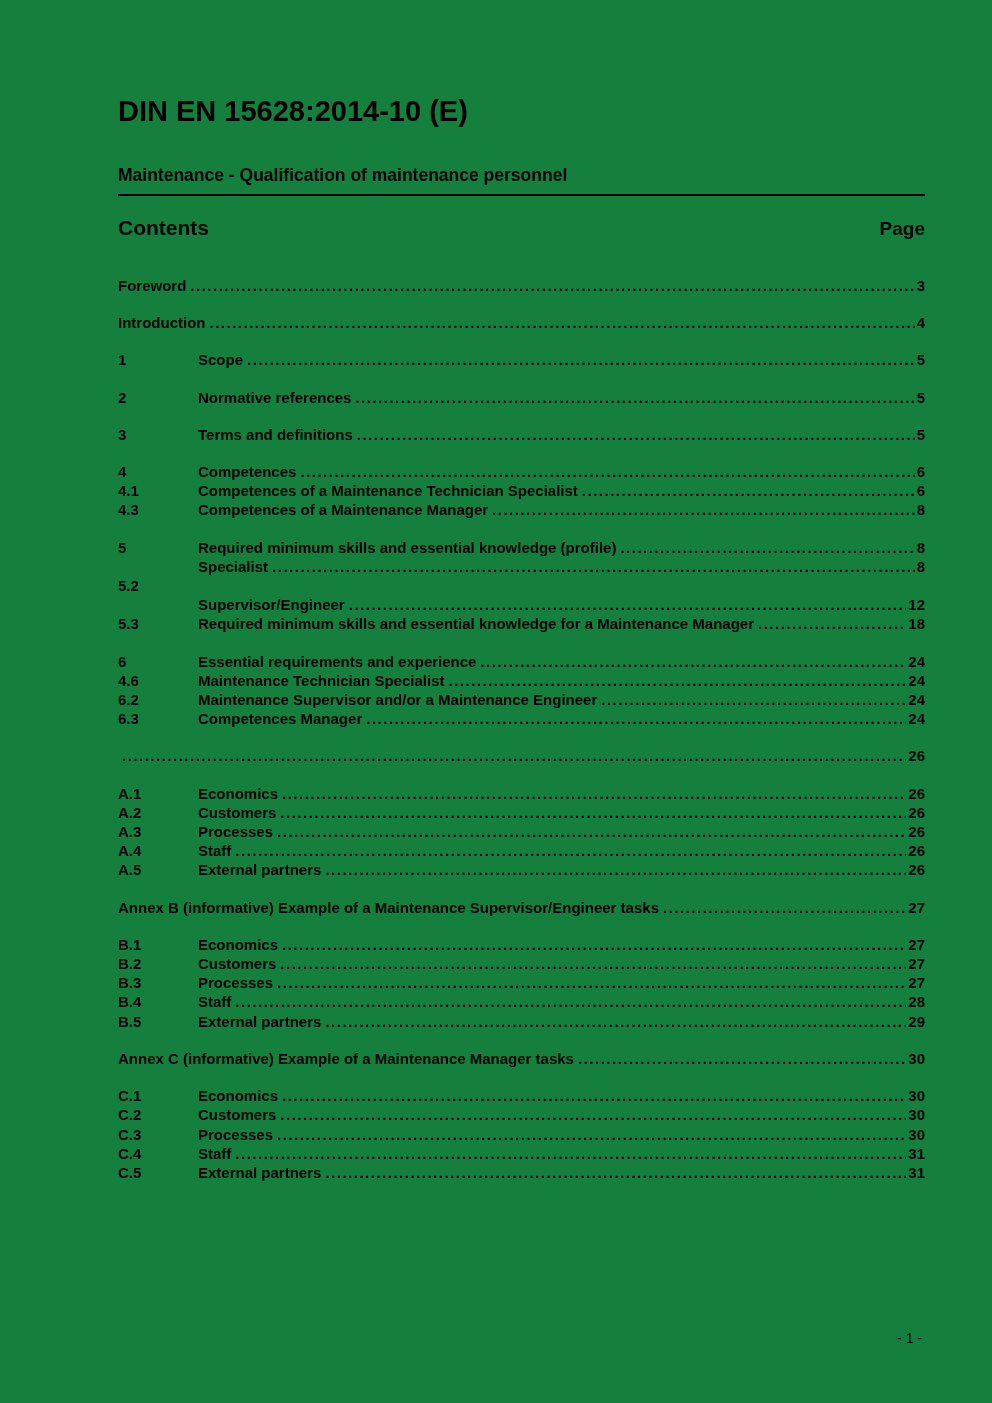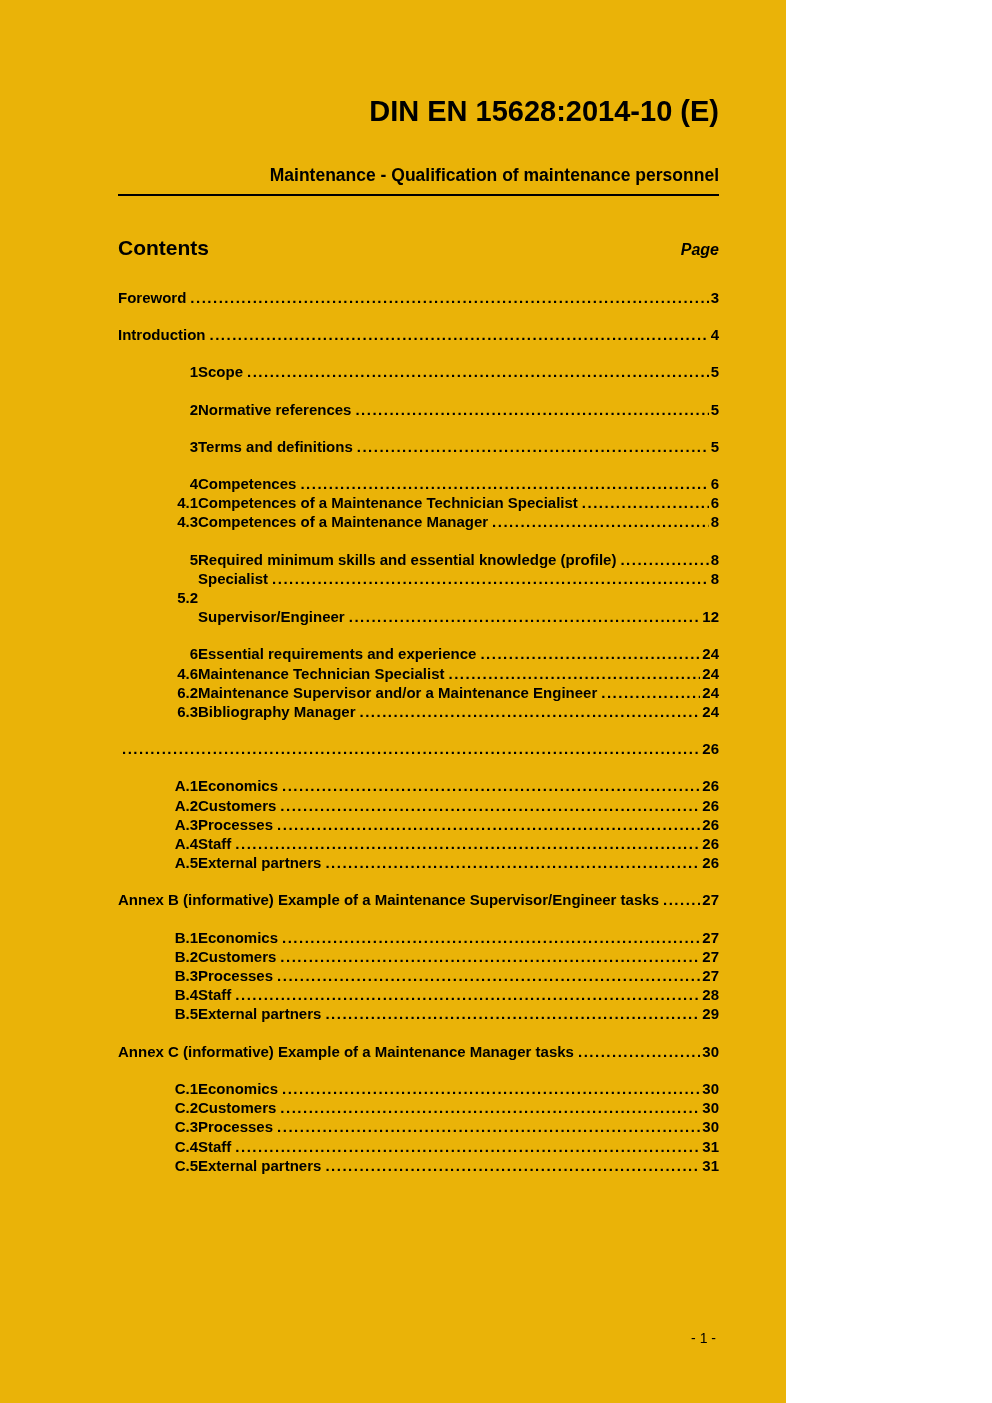--- a/index.html
+++ b/index.html
@@ -3,32 +3,32 @@
 <meta charset="utf-8">
 <style>
   * { box-sizing: border-box; }
   html, body { margin: 0; padding: 0; }
   body {
     width: 992px; height: 1403px;
     background: #ffffff;
     color: #000000;
     font-family: "Liberation Sans", "DejaVu Sans", sans-serif;
   }
-  .page { position: relative; width: 786px; height: 1403px; overflow: hidden; background:#eab308;text-align:right; }
+  .page { position: relative; width: 992px; height: 1403px; overflow: hidden; background:#15803d; }
   .content { position: absolute; left: 118px; right: 67px; top: 0; }
 
   .title { font-size: 29px; font-weight: bold; margin: 95px 0 0 0; }
   .subtitle { font-size: 17.5px; font-weight: bold; margin: 37px 0 8px 0; }
   .rule { border-bottom: 2px solid #000; margin-top: 7px; }
 
-  .contents-row { display: flex; justify-content: space-between; align-items: baseline; margin-top: 40px; gap: 48px; }
+  .contents-row { display: flex; justify-content: space-between; align-items: baseline; margin-top: 20px; gap: 48px; }
   .contents-heading { font-size: 21px; font-weight: bold; margin: 0; }
-  .page-label { font-size: 16px; font-weight: bold; font-style: italic; }
-
-  .toc { margin-top: 28px; font-size: 15px; font-weight: bold; }
+  .page-label { font-size: 19px; font-weight: bold; }
+
+  .toc { margin-top: 36px; font-size: 15px; font-weight: bold; }
   .entry { display: flex; align-items: baseline; line-height: 19.2px; white-space: nowrap; }
   .entry.gap { margin-top: 18px; }
   .num { flex: 0 0 80px; }
   .label { flex: 0 0 auto; }
   .leader { flex: 1 1 auto; overflow: hidden; margin: 0 2px 0 4px; min-width: 8px; }
   .leader::after {
     letter-spacing: 1.5px;
     content: "........................................................................................................................................................................................................................................................................................";
   }
   .pagenum { flex: 0 0 auto; }
@@ -115,41 +115,47 @@
         <div class="entry">
     <span class="num">5.2</span>
 
   </div>
         <div class="entry">
     <span class="num"></span>
     <span class="label">Supervisor/Engineer</span>
     <span class="leader"></span>
     <span class="pagenum">12</span>
   </div>
+        <div class="entry">
+    <span class="num">5.3</span>
+    <span class="label">Required minimum skills and essential knowledge for a Maintenance Manager</span>
+    <span class="leader"></span>
+    <span class="pagenum">18</span>
+  </div>
         <div class="entry gap">
     <span class="num">6</span>
     <span class="label">Essential requirements and experience</span>
     <span class="leader"></span>
     <span class="pagenum">24</span>
   </div>
         <div class="entry">
     <span class="num">4.6</span>
     <span class="label">Maintenance Technician Specialist</span>
     <span class="leader"></span>
     <span class="pagenum">24</span>
   </div>
         <div class="entry">
     <span class="num">6.2</span>
     <span class="label">Maintenance Supervisor and/or a Maintenance Engineer</span>
     <span class="leader"></span>
     <span class="pagenum">24</span>
   </div>
         <div class="entry">
     <span class="num">6.3</span>
-    <span class="label">Bibliography Manager</span>
+    <span class="label">Competences Manager</span>
     <span class="leader"></span>
     <span class="pagenum">24</span>
   </div>
         <div class="entry gap">
 
     <span class="leader"></span>
     <span class="pagenum">26</span>
   </div>
         <div class="entry gap">
     <span class="num">A.1</span>

